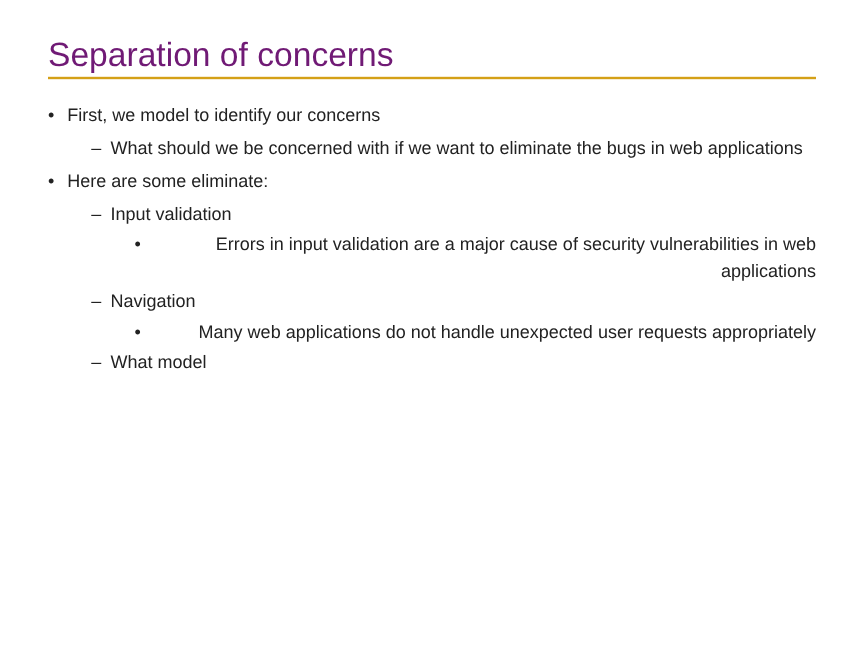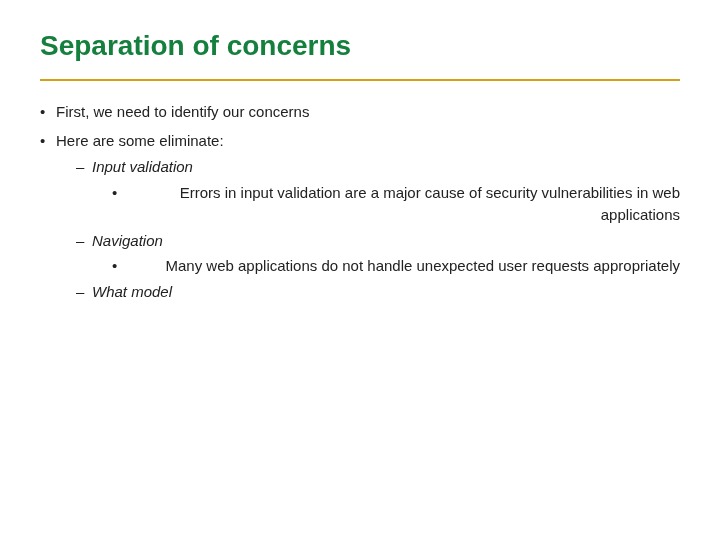--- a/index.html
+++ b/index.html
@@ -19,23 +19,23 @@
     .slide {
       width: 720px;
       height: 540px;
       padding: 30px 40px 30px 40px;
       display: flex;
       flex-direction: column;
     }
 
     .slide-title {
       font-size: 28px;
-      font-weight: bold;
-      color: #15803d;
-      padding-bottom: 17px;
+      font-weight: normal;
+      color: #701a75;
+      padding-bottom: 2px;
       border-bottom: 2px solid #d4a017;
       margin-bottom: 20px;
     }
 
     .slide-content {
       font-size: 15px;
       color: #222222;
       line-height: 1.5;
     }
 
@@ -87,34 +87,38 @@
       position: relative;
     }
 
     ul.level3 > li::before {
       content: "•";
       position: absolute;
       left: 0;
     }
 
     .italic {
-      font-style: italic;
     }
   </style>
 </head>
 <body>
 
 <div class="slide">
   <div class="slide-title">Separation of concerns</div>
 
   <div class="slide-content">
     <ul class="level1">
 
       <li>
-        <span>First, we need to identify our concerns</span>
+        <span>First, we model to identify our concerns</span>
+        <ul class="level2">
+          <li>
+            <span>What should we be concerned with if we want to eliminate the bugs in web applications</span>
+          </li>
+        </ul>
       </li>
 
       <li>
         <span>Here are some eliminate:</span>
         <ul class="level2">
 
           <li>
             <span class="italic">Input validation</span>
             <ul class="level3">
               <li>

